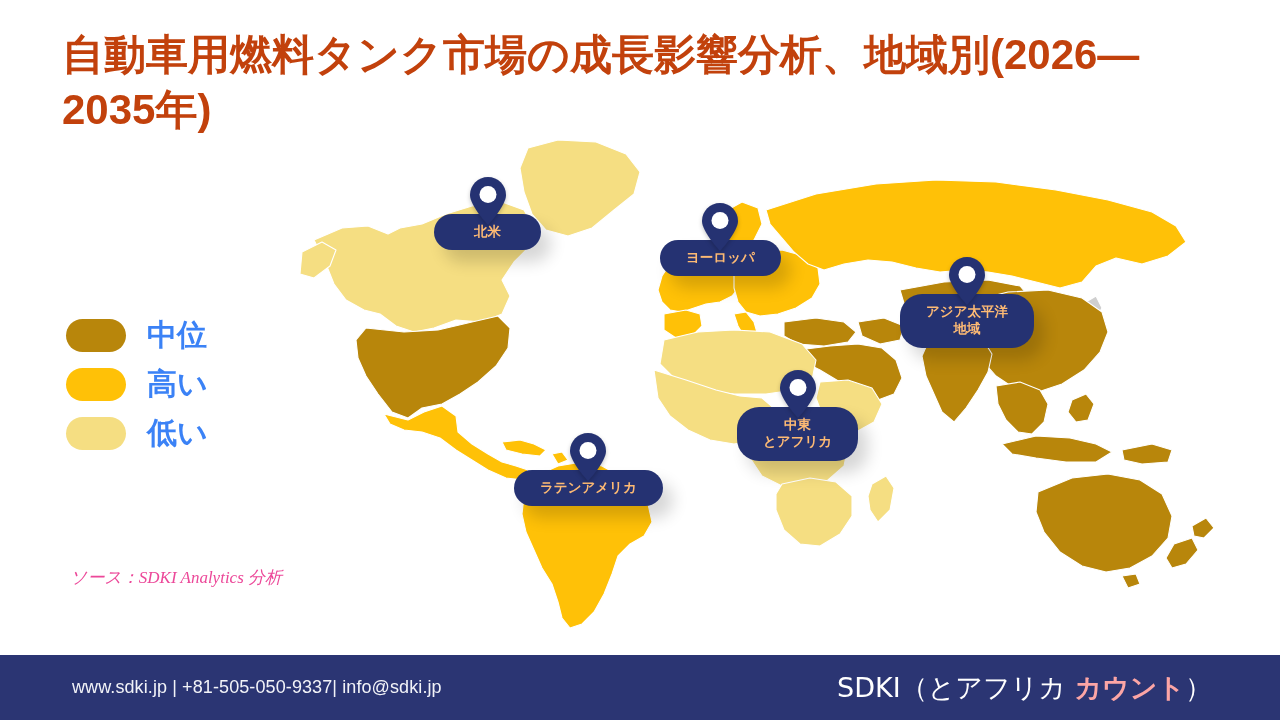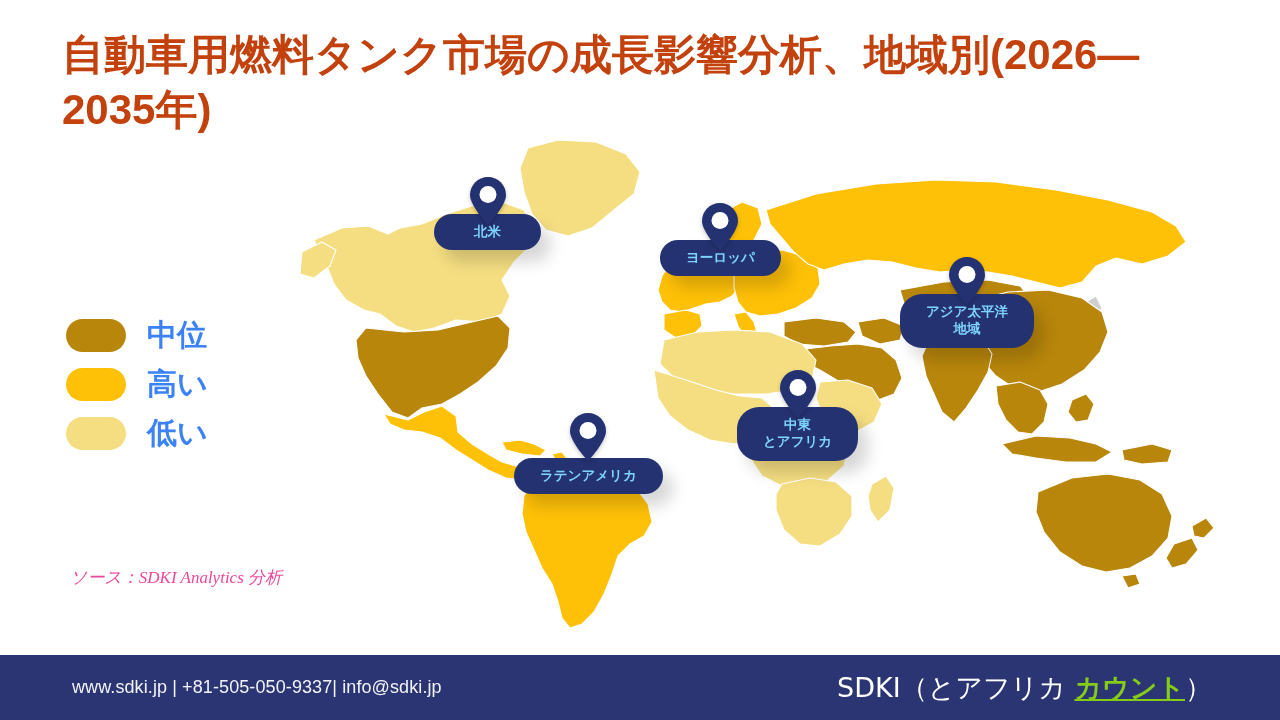--- a/index.html
+++ b/index.html
@@ -90,21 +90,21 @@
   }
   .pin-marker {
     position: relative;
     z-index: 3;
     filter: drop-shadow(0 2px 2px rgba(0,0,0,0.22));
   }
   .pin-pill {
     position: relative;
     margin-top: -16px;
     background: #253272;
-    color: #7dd3fc;
+    color: #fdba74;
     border-radius: 22px;
     padding: 9px 26px 10px;
     font-size: 13.5px;
     font-weight: 700;
     line-height: 1.28;
     text-align: center;
     white-space: pre-line;
     z-index: 2;
     font-family: "DejaVu Sans", "Liberation Sans", sans-serif;
     box-shadow: 10px 12px 16px rgba(0,0,0,0.16);
@@ -132,21 +132,21 @@
     white-space: nowrap;
   }
   .footer-brand {
     margin-right: 68px;
     color: #ffffff;
     font-size: 27px;
     font-weight: 400;
     white-space: nowrap;
     font-family: "DejaVu Sans", "Liberation Sans", sans-serif;
   }
-  .footer-brand .accent { color: #84cc16; font-weight: 700; text-decoration: underline; }
+  .footer-brand .accent { color: #fca5a5; font-weight: 700; }
 </style>
 </head>
 <body>
 
 <div class="title">自動車用燃料タンク市場の成長影響分析、地域別(2026—2035年)</div>
 
 <div class="legend">
   <div class="legend-row">
     <span class="legend-swatch" style="background:#b8860b"></span>
     <span class="legend-label">中位</span>
@@ -260,21 +260,21 @@
     <span class="pin-marker">
       <svg width="38" height="50" viewBox="0 0 38 50">
         <path d="M19 1 C9 1 1 9 1 19 C1 30 19 49 19 49 C19 49 37 30 37 19 C37 9 29 1 19 1 Z" fill="#253272"></path>
         <circle cx="19" cy="18.5" r="8.5" fill="#ffffff"></circle>
       </svg>
     </span>
     <span class="pin-pill">中東
 とアフリカ</span>
   </div>
 
-  <div class="pin" style="left:218px; top:280px;gap:8px;">
+  <div class="pin" style="left:218px; top:300px;">
     <span class="pin-marker">
       <svg width="38" height="50" viewBox="0 0 38 50">
         <path d="M19 1 C9 1 1 9 1 19 C1 30 19 49 19 49 C19 49 37 30 37 19 C37 9 29 1 19 1 Z" fill="#253272"></path>
         <circle cx="19" cy="18.5" r="8.5" fill="#ffffff"></circle>
       </svg>
     </span>
     <span class="pin-pill">ラテンアメリカ</span>
   </div>
 </div>
 

